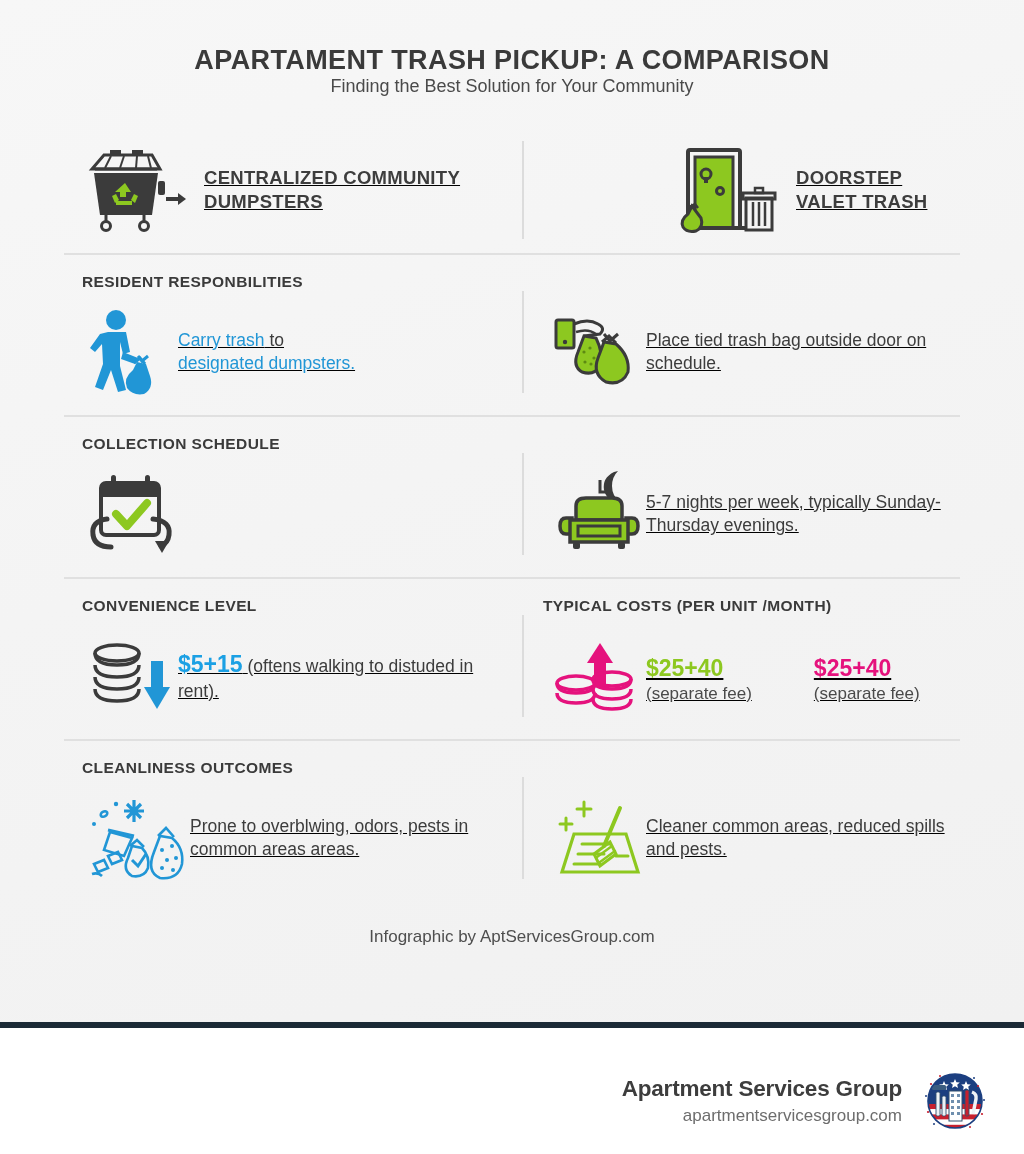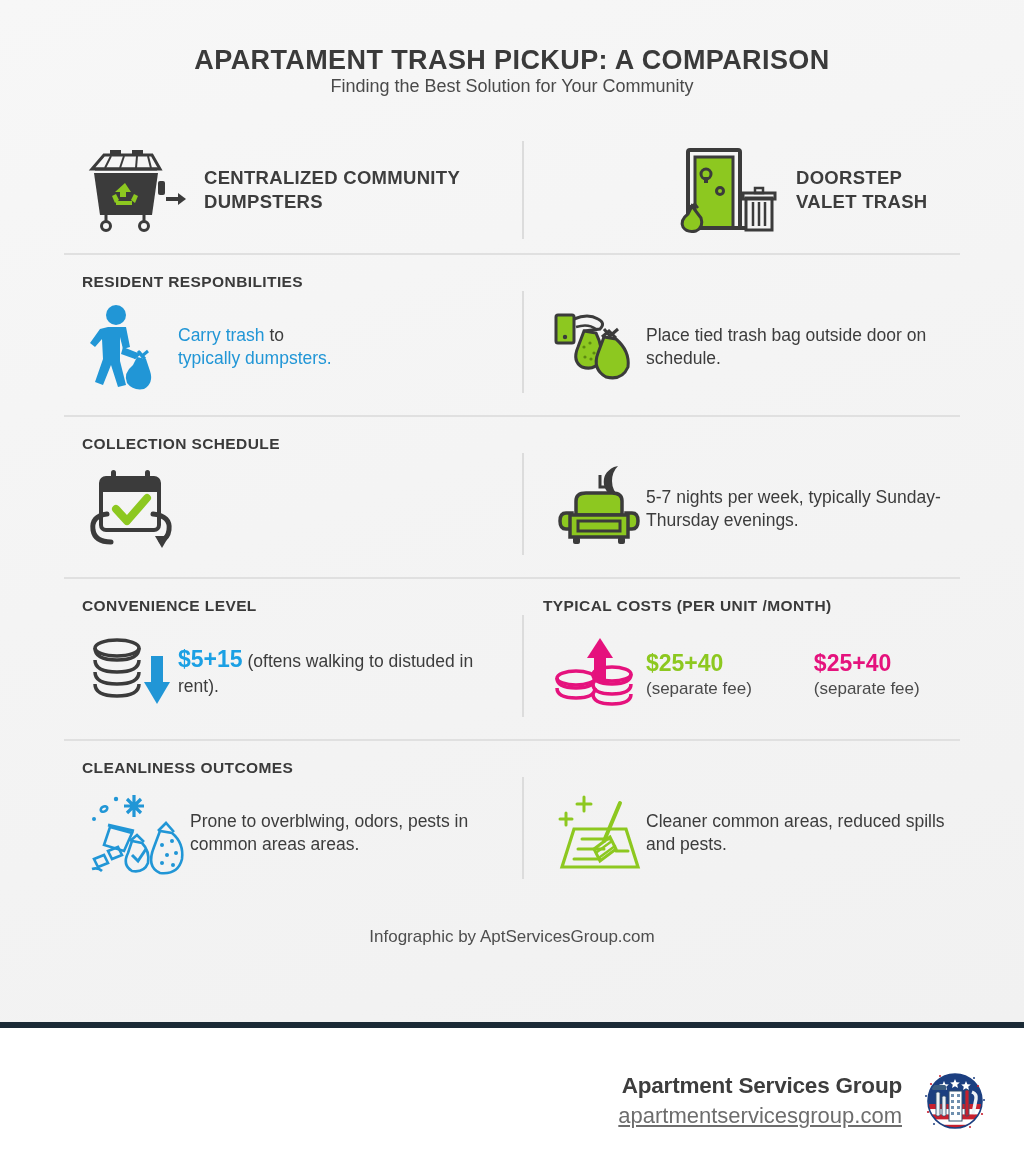--- a/index.html
+++ b/index.html
@@ -57,21 +57,22 @@
     display: flex;
     width: 896px;
     margin: 0 auto;
   }
 
   .col {
     position: relative;
     width: 448px;
     display: flex;
     flex-direction: column;
-    justify-content: flex-start;
+    justify-content: center;
+    text-decoration: underline;
   }
 
   .col-left  { padding-right: 24px; }
   .col-right { padding-left: 42px; }
 
   
   .vdiv {
     position: absolute;
     left: 458px;
     width: 2px;
@@ -192,24 +193,23 @@
   }
 
   .brand-text { text-align: right; }
   .brand-name {
     font-size: 22.5px;
     font-weight: bold;
     color: #3d3d3d;
     letter-spacing: -0.2px;
   }
   .brand-url {
-    font-size: 22px;
+    font-size: 17px;
     color: #6d6d6d;
     margin-top: 4px;
-    text-decoration: underline;
   }
 
   .brand-logo { width: 62px; height: 62px; flex: 0 0 auto; }
 </style>
 </head>
 <body>
 
 <div class="page">
 
   <div class="infographic">
@@ -308,21 +308,21 @@
                   <path d="M18 24 L36 24 L40 44 L33 46 L30 34 L30 58 L36 82 L28 84 L21 62 L13 82 L5 79 L13 56 L12 36 L5 44 L0 40 L10 26 Z"></path>
                   <path d="M33 44 L48 50 L45 56 L31 51 Z"></path>
                 </g>
                 <g>
                   <path d="M47 54 L43 62 Q33 70 37 80 Q43 88 54 86 Q64 80 60 68 L56 56 Z" fill="#2196d6"></path>
                   <path d="M44 55 L50 50 L55 56" fill="none" stroke="#2196d6" stroke-width="3"></path>
                   <path d="M48 48 L52 53 L58 48" fill="none" stroke="#2196d6" stroke-width="3"></path>
                 </g>
               </svg>
             </span>
-            <div class="cell-text"><span class="hl-blue">Carry trash</span><span> to </span><br><span class="hl-blue">typically dumpsters.</span></div>
+            <div class="cell-text"><span class="hl-blue">Carry trash</span><span> to </span><br><span class="hl-blue">designated dumpsters.</span></div>
           </div>
         </div>
 
         <div class="col col-right">
           <div class="cell-body">
             <span class="icon-wrap">
               <svg width="92" height="80" viewBox="0 0 92 80">
 
                 <rect x="2" y="8" width="18" height="28" rx="2" fill="#8dc820" stroke="#3b3b3b" stroke-width="3"></rect>
                 <circle cx="11" cy="30" r="2.2" fill="#3b3b3b"></circle>

